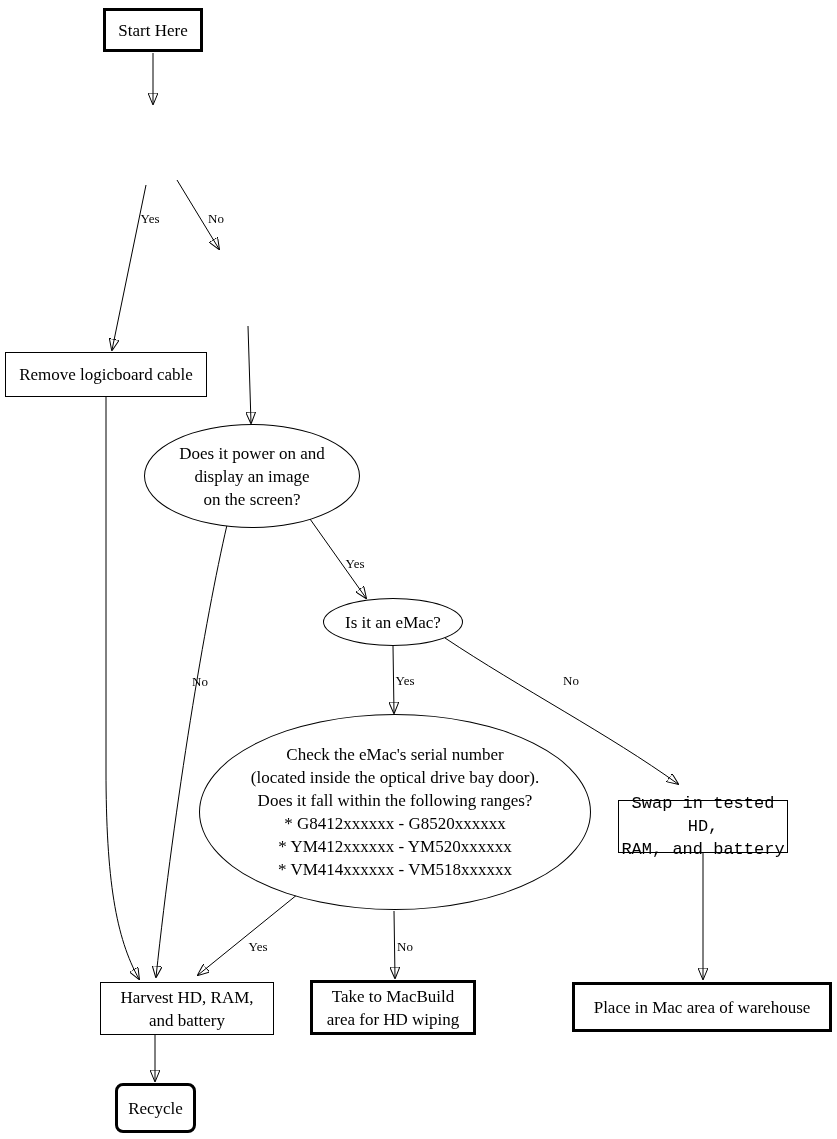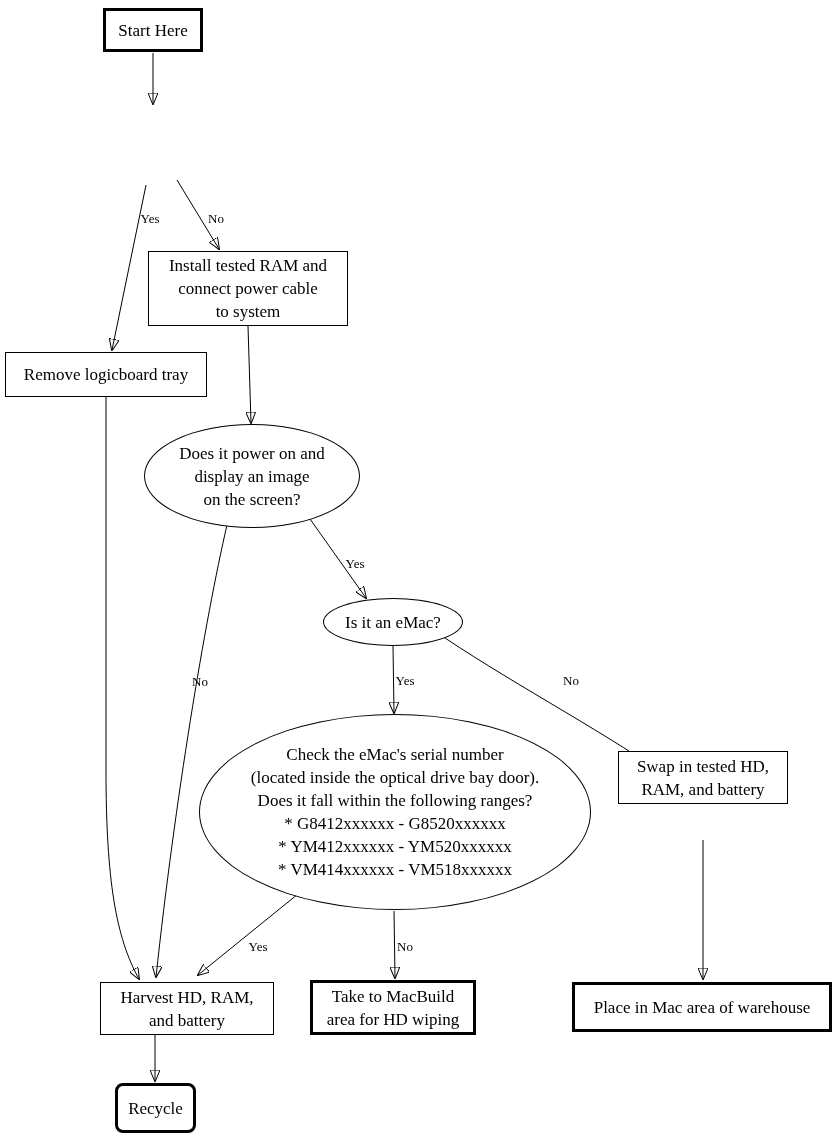--- a/index.html
+++ b/index.html
@@ -49,21 +49,21 @@
     background: transparent;
   }
   
   .n-start    { left:103px; top:8px;    width:100px; height:44px; }
   .n-imac     { left:54px;  top:105px;  width:203px; height:80px; }
   .n-install  { left:148px; top:251px;  width:200px; height:75px; }
   .n-remove   { left:5px;   top:352px;  width:202px; height:45px; }
   .n-power    { left:144px; top:424px;  width:216px; height:104px; }
   .n-emac     { left:323px; top:598px;  width:140px; height:48px; }
   .n-serial   { left:199px; top:714px;  width:392px; height:196px; }
-  .n-swap     { left:618px; top:751px;  width:170px; height:53px; }
+  .n-swap     { left:618px; top:800px;  width:170px; height:53px;font-family:Liberation Mono, monospace; }
   .n-harvest  { left:69px;  top:982px;  width:174px; height:53px;margin-left:31px; }
   .n-macbuild { left:310px; top:980px;  width:166px; height:55px; }
   .n-place    { left:572px; top:982px;  width:260px; height:50px; }
   .n-recycle  { left:115px; top:1083px; width:81px;  height:50px;border-radius:8px; }
   
   .l-imac-yes   { left:150px; top:219px; }
   .l-imac-no    { left:216px; top:219px; }
   .l-power-yes  { left:355px; top:564px; }
   .l-power-no   { left:200px; top:682px; }
   .l-emac-yes   { left:405px; top:681px; }
@@ -93,25 +93,22 @@
     <path d="M445,638 C520,688 610,735 678,784" marker-end="url(#arrow)"></path>
     <path d="M298,894 L198,975" marker-end="url(#arrow)"></path>
     <path d="M394,911 L395,978" marker-end="url(#arrow)"></path>
     <path d="M703,840 L703,979" marker-end="url(#arrow)"></path>
     <path d="M155,1035 L155,1081" marker-end="url(#arrow)"></path>
   </svg>
 
   <div class="node bold n-start">Start Here</div>
 
 
-  <div class="node n-install">Install tested RAM and
-connect power cable
-to system</div>
 
-  <div class="node n-remove">Remove logicboard tray</div>
+  <div class="node n-remove">Remove logicboard cable</div>
 
   <div class="node ellipse n-power">Does it power on and
 display an image
 on the screen?</div>
 
   <div class="node ellipse n-emac">Is it an eMac?</div>
 
   <div class="node ellipse n-serial">Check the eMac's serial number
 (located inside the optical drive bay door).
 Does it fall within the following ranges?

